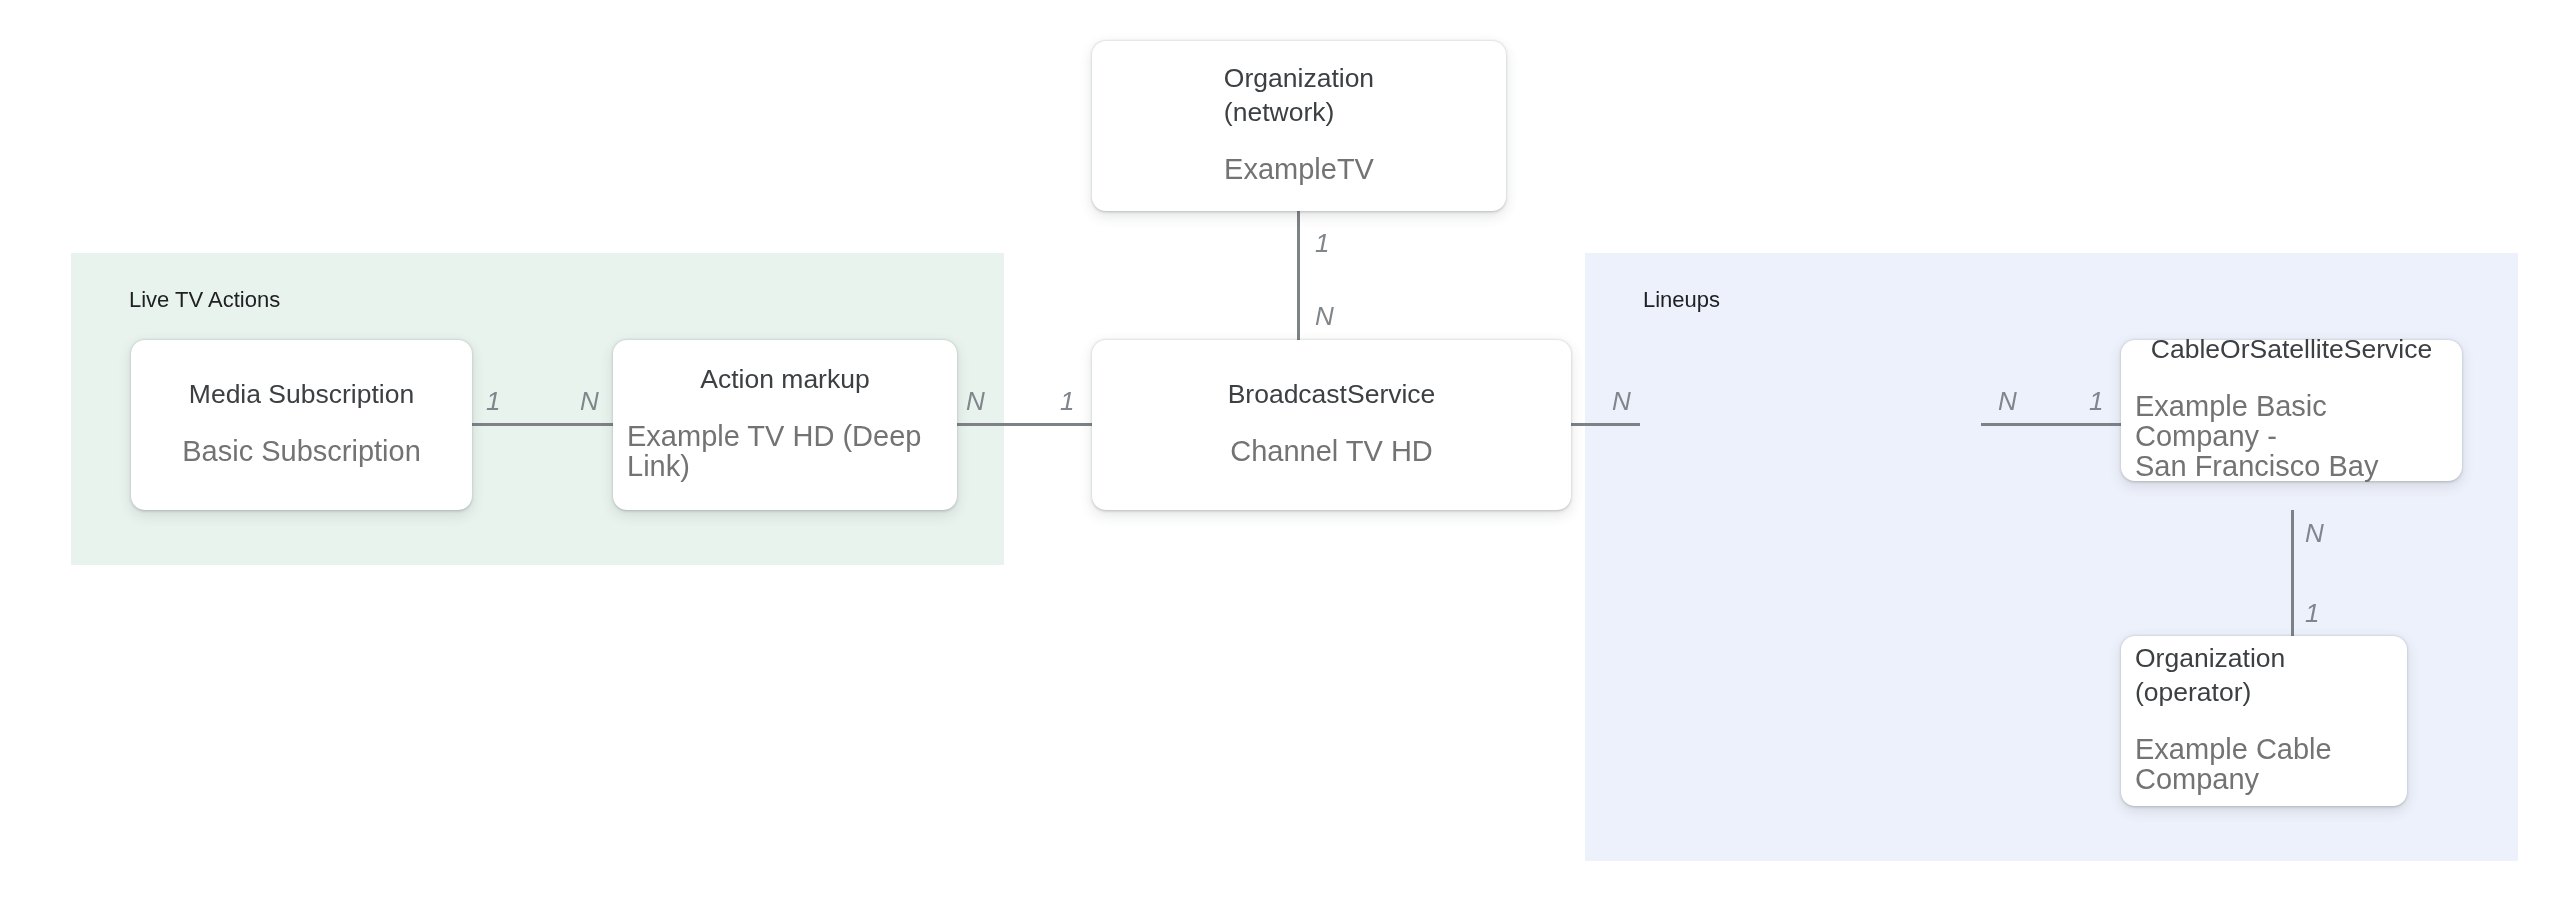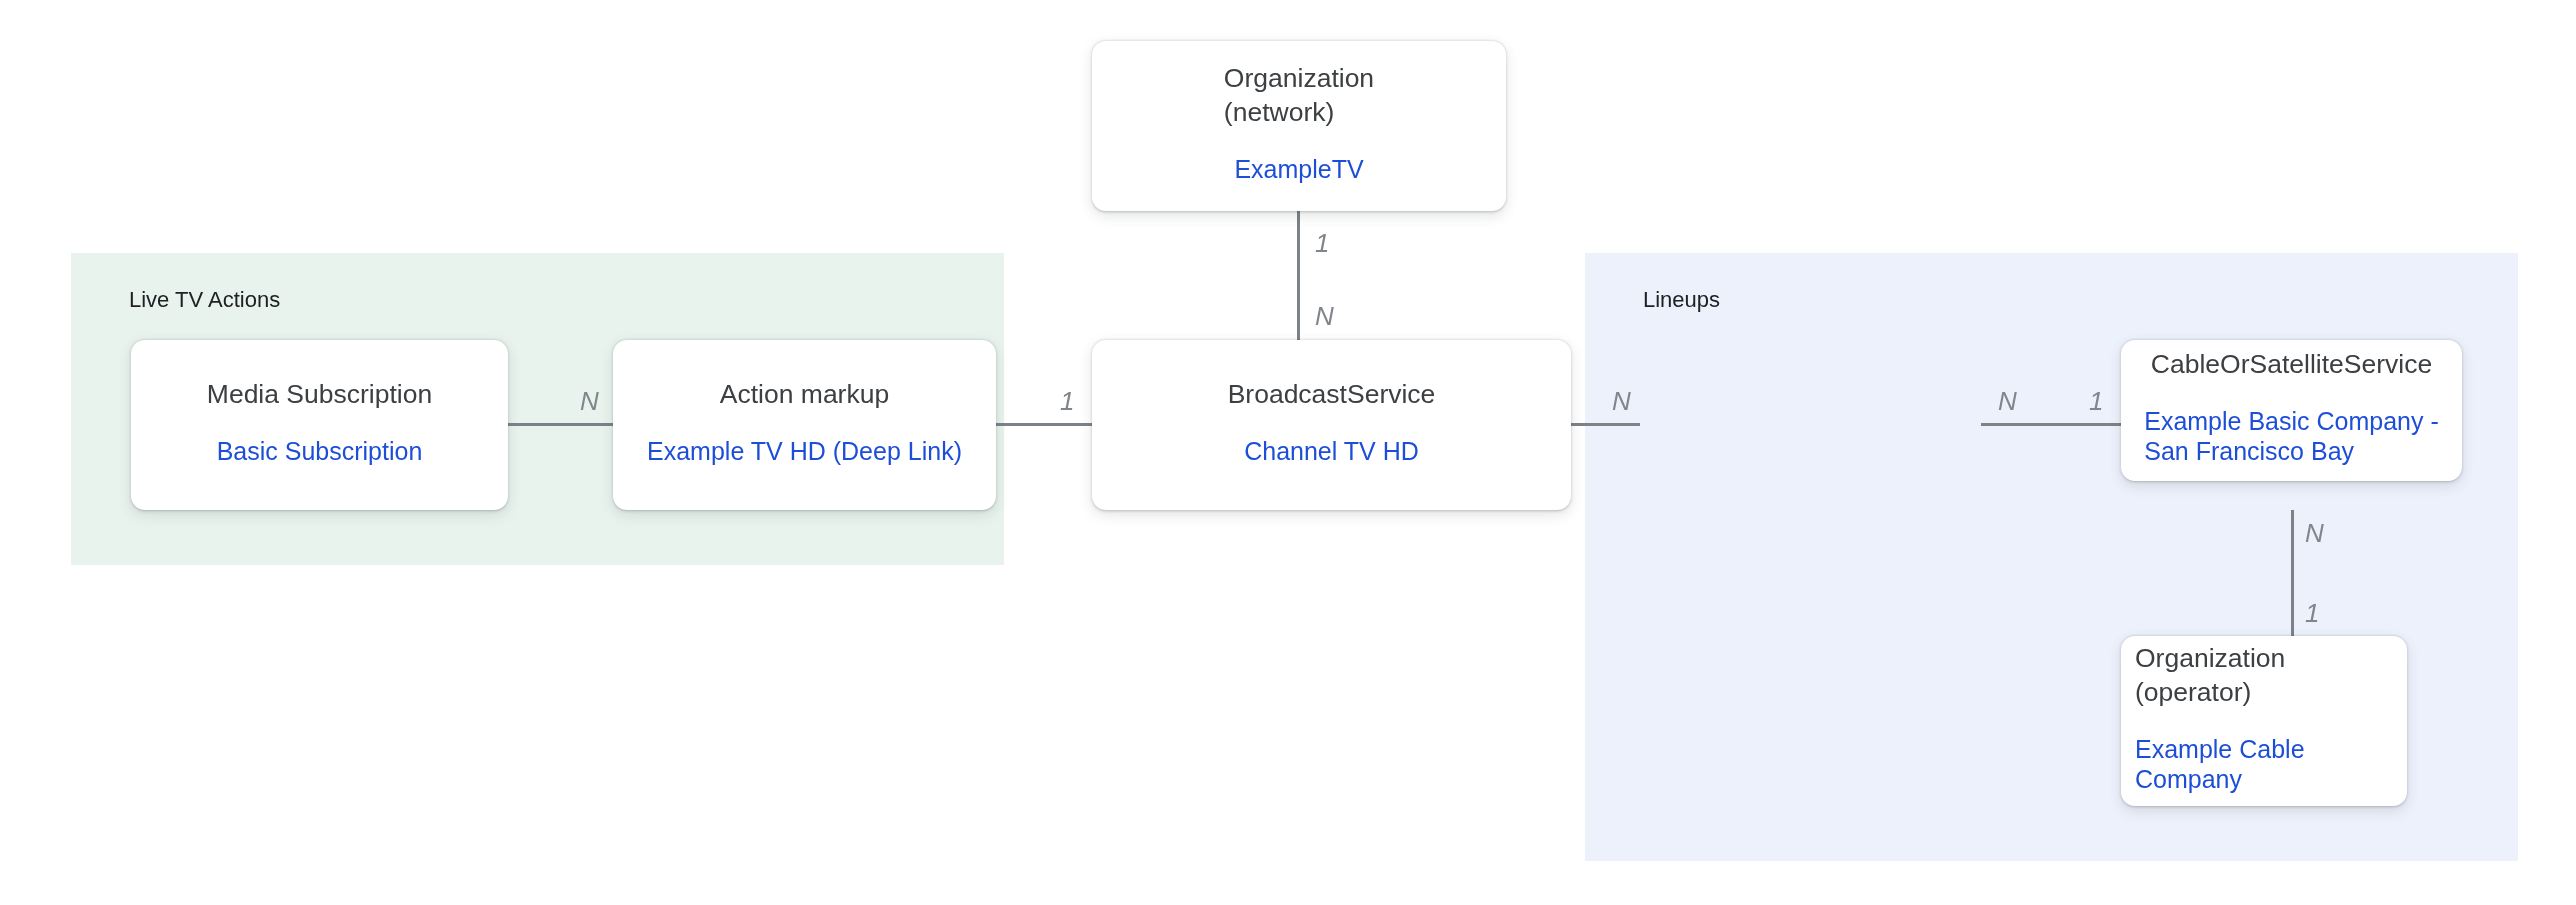--- a/index.html
+++ b/index.html
@@ -41,23 +41,23 @@
     padding: 8.8px 14px 16px 14px;
     box-sizing: border-box;
   }
   .node-title {
     font-size: 26.5px;
     line-height: 34px;
     color: #3c4043;
     white-space: pre-line;
   }
   .node-subtitle {
-    font-size: 25px;
+    font-size: 29px;
     line-height: 30px;
-    color: #1d4ed8;
+    color: #737373;
     white-space: pre-line;
   }
   .edge-line {
     position: absolute;
     z-index: 1;
     background: #7d8287;
   }
   .edge-line.h { height: 2.7px; }
   .edge-line.v { width: 2.7px; }
   .card-label {
@@ -65,22 +65,22 @@
     z-index: 2;
     font-size: 26px;
     line-height: 30px;
     font-style: italic;
     font-weight: 500;
     color: #80868b;
     white-space: nowrap;
   }
   
   #node-org-network        { left: 1092px; top: 41px;  width: 414px; height: 170px; }
-  #node-media-subscription { left: 131px;  top: 340px; width: 377px; height: 170px; }
-  #node-action-markup      { left: 613px;  top: 340px; width: 383px; height: 170px; }
+  #node-media-subscription { left: 131px;  top: 340px; width: 341px; height: 170px; }
+  #node-action-markup      { left: 613px;  top: 340px; width: 344px; height: 170px; }
   #node-broadcast-service  { left: 1092px; top: 340px; width: 479px; height: 170px; }
   #node-television-channel { left: 1639px; top: 340px; width: 341px; height: 170px; }
   #node-cable-satellite    { left: 2121px; top: 340px; width: 341px; height: 141px; }
   #node-org-operator       { left: 2121px; top: 636px; width: 286px; height: 170px; }
   
   #edge0-line { left: 1297px; top: 211px; height: 129px; }
   #edge1-line { left: 472px;  top: 423px; width: 141px; }
   #edge2-line { left: 955px; top: 423px; width: 137px; }
   #edge3-line { left: 1506px; top: 423px; width: 134px; }
   #edge4-line { left: 1981px; top: 423px; width: 141px; }

